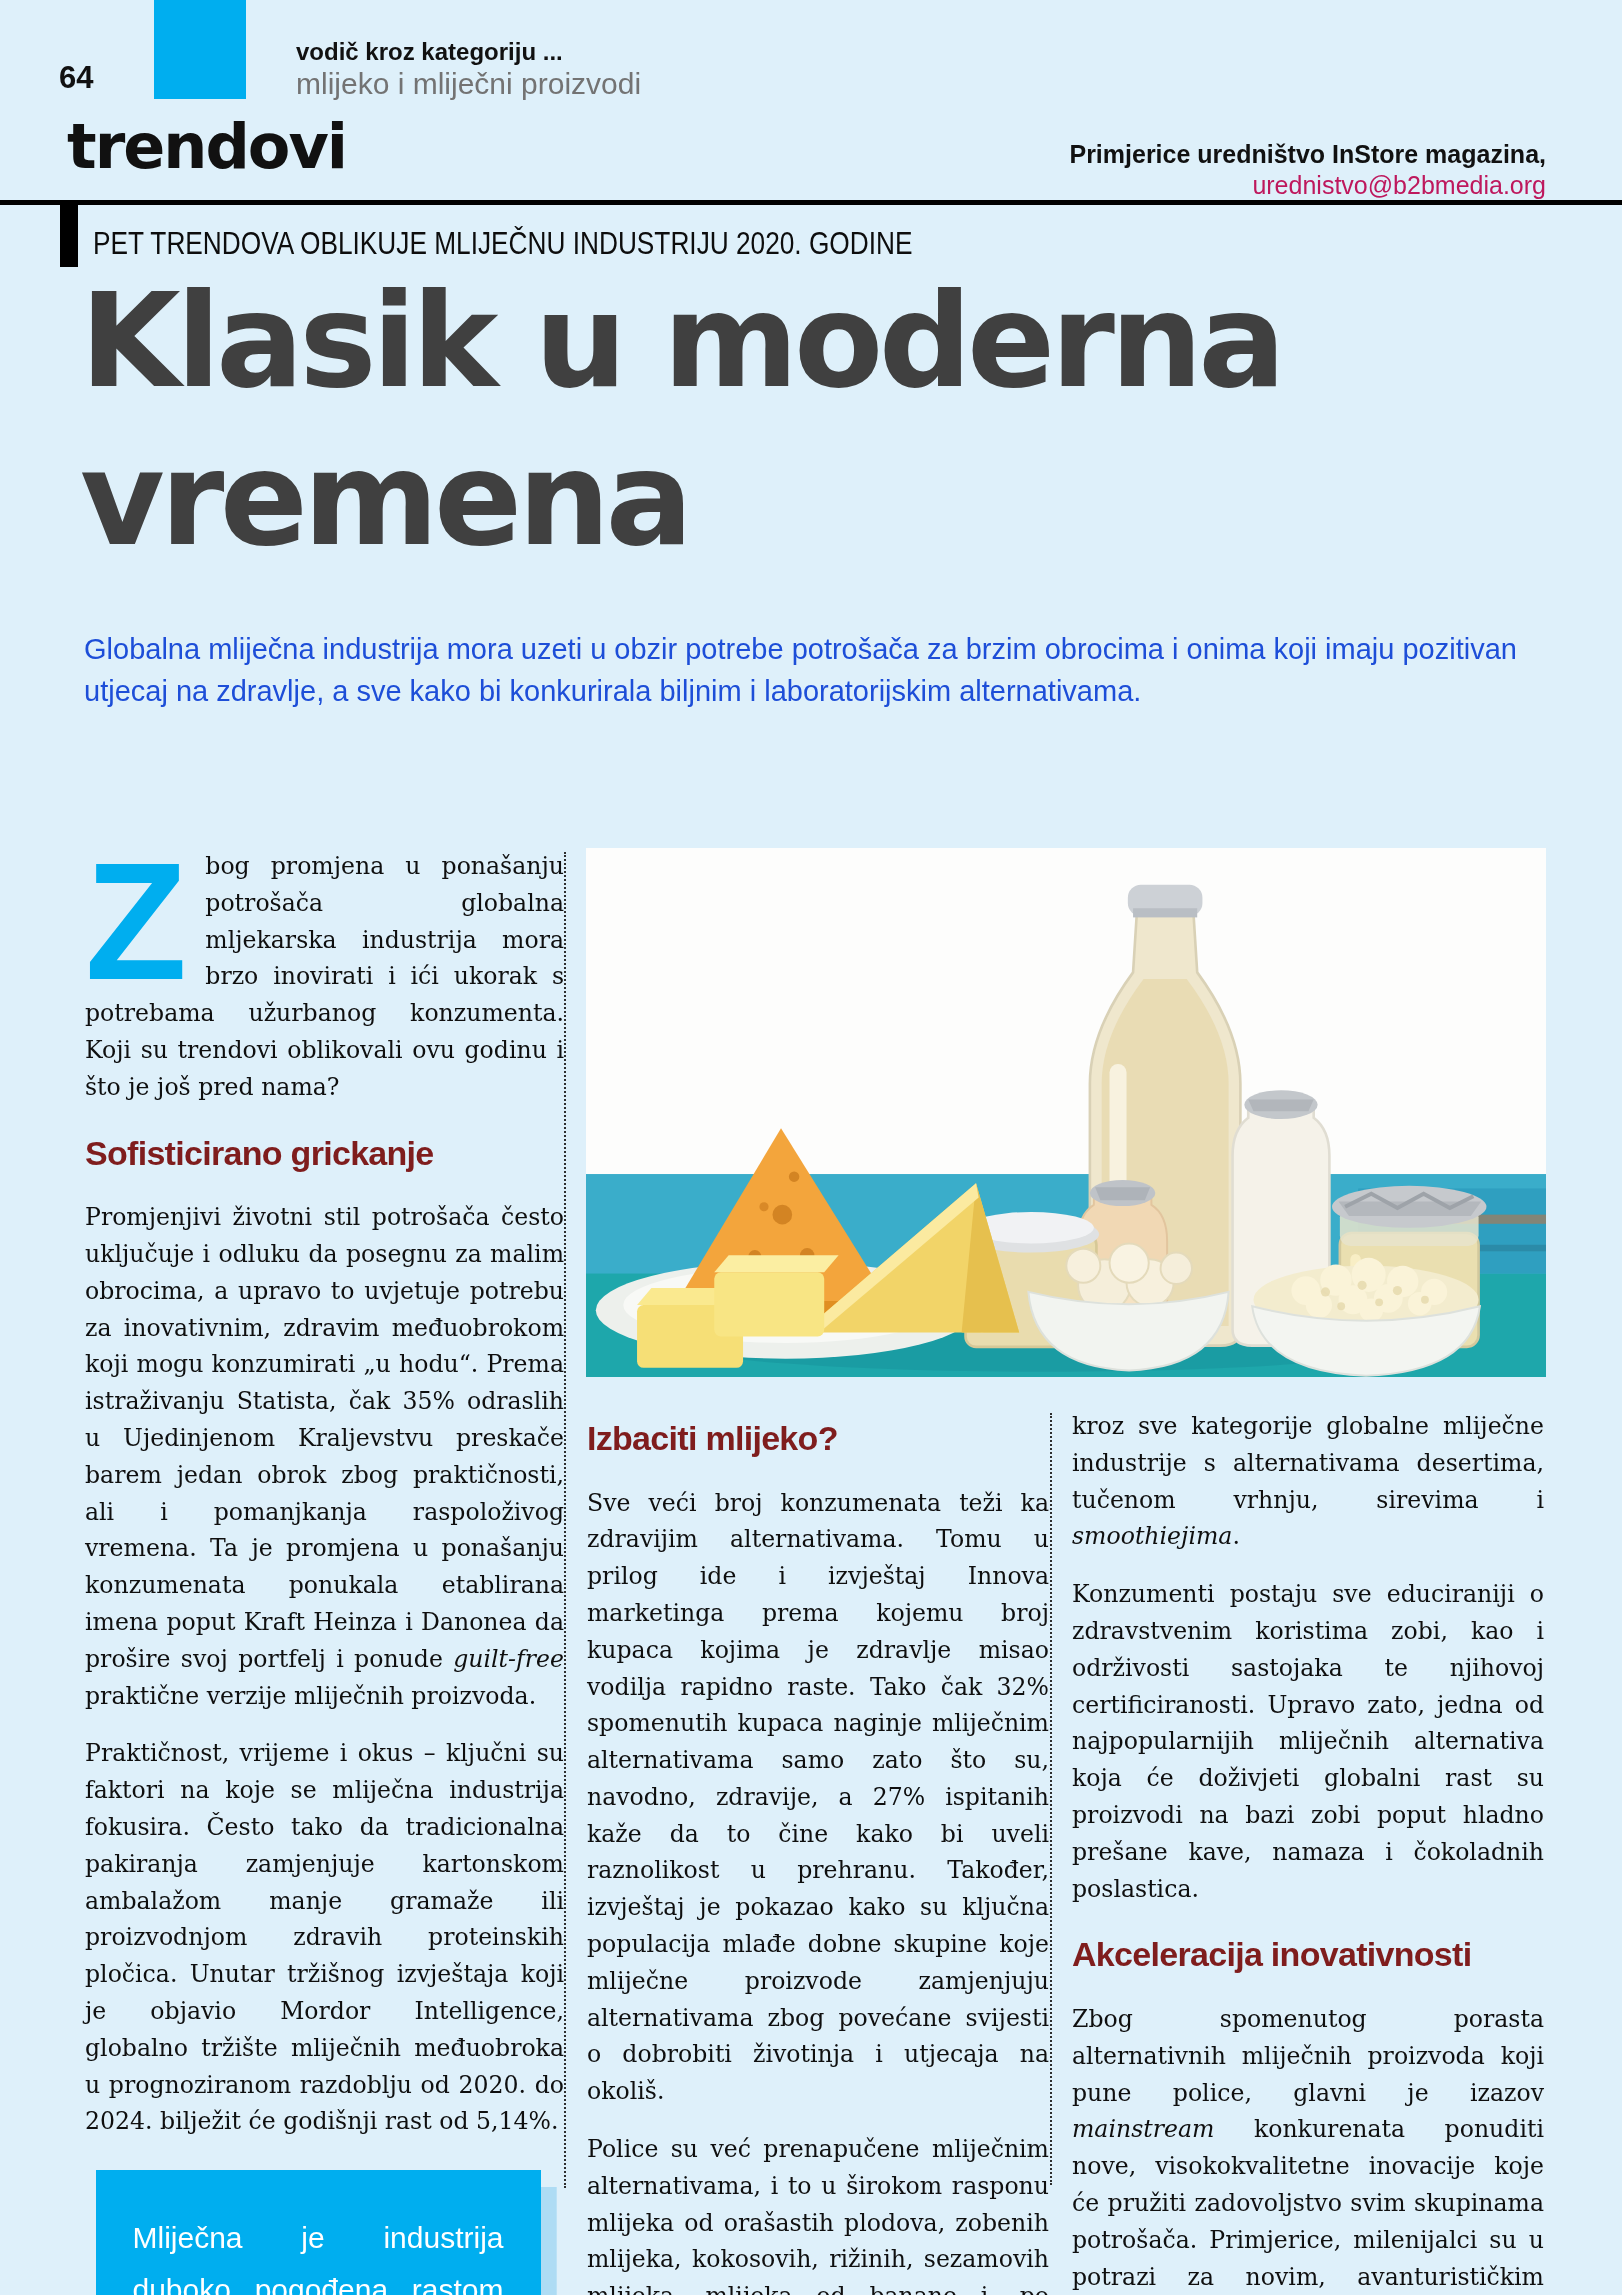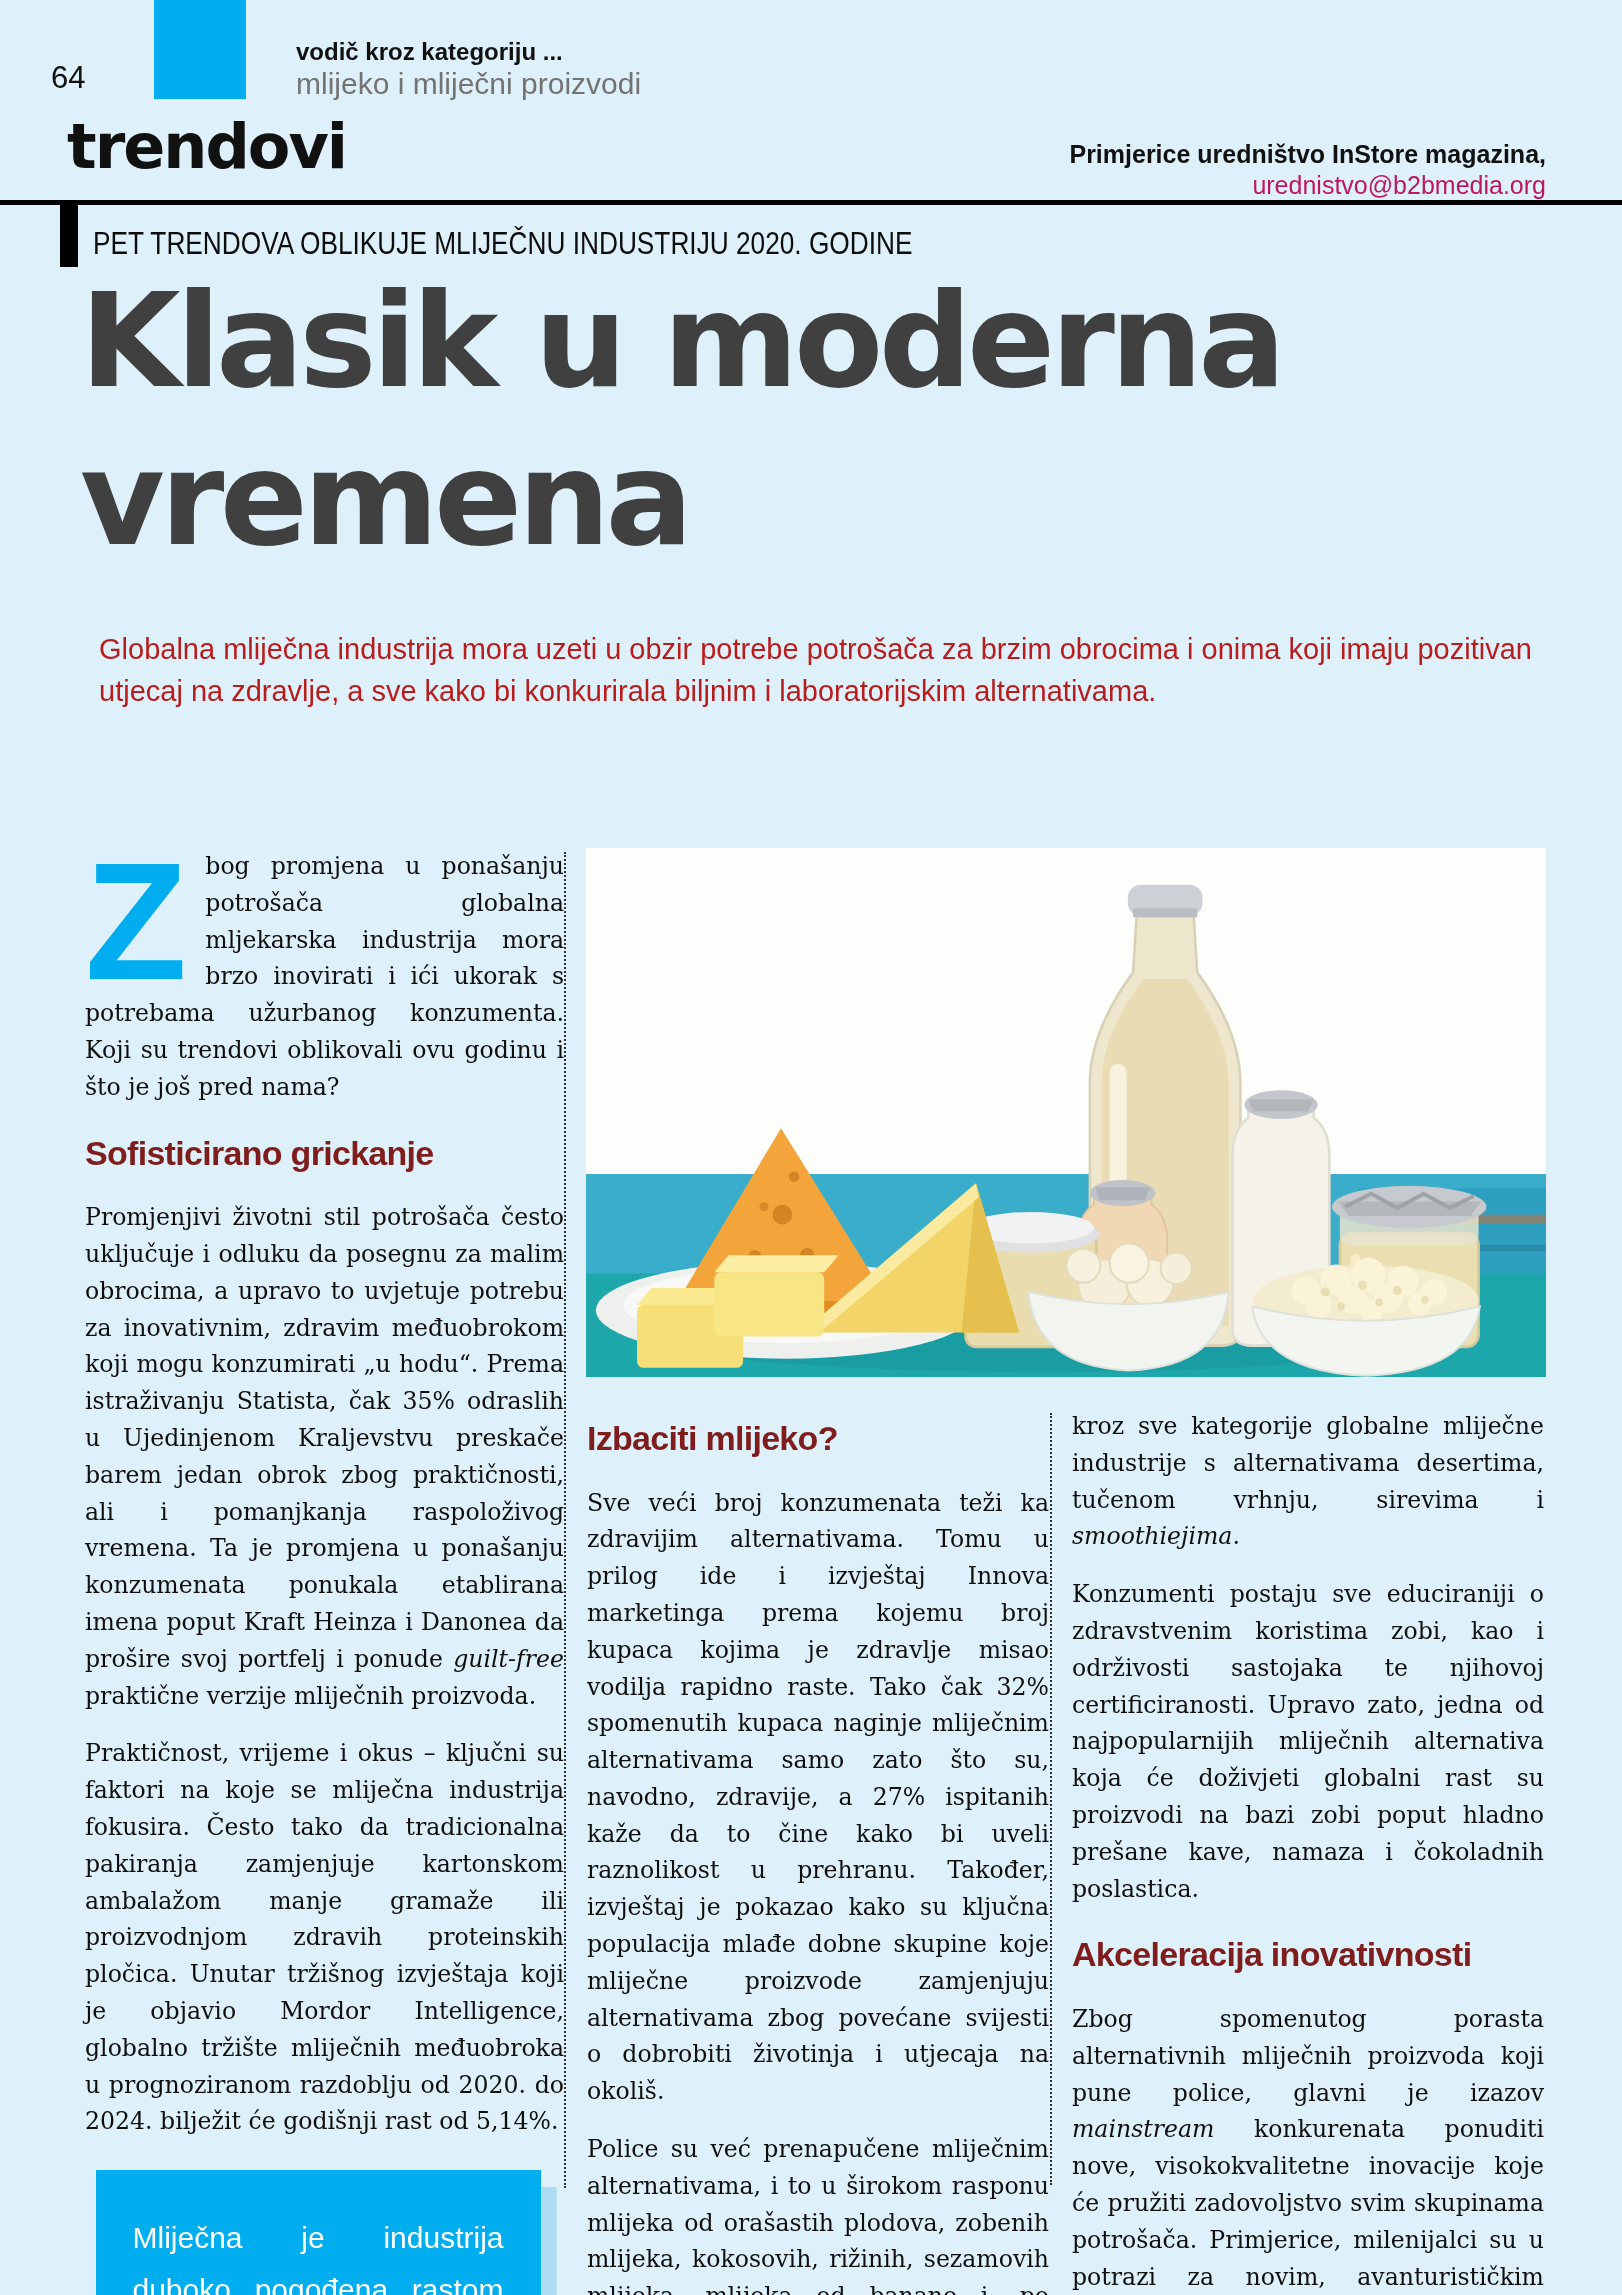--- a/index.html
+++ b/index.html
@@ -3,40 +3,40 @@
 <meta charset="utf-8">
 <style>
   * { margin:0; padding:0; box-sizing:border-box; }
   html,body { background:#c9dbe8; }
   .page {
     position:relative; width:1623px; height:2295px;
     background:#def0fa; overflow:hidden;
     font-family:"Liberation Sans", sans-serif; color:#111;
   }
   
-  .pagenum { position:absolute; left:51px; top:60px; font-size:31px; font-weight:normal; }
+  .pagenum { position:absolute; left:59px; top:60px; font-size:31px; font-weight:bold; }
   .blue-square { position:absolute; left:154px; top:0; width:92px; height:99px; background:#00aeef; }
   .cat-guide { position:absolute; left:276px; top:38px; line-height:1.18;margin-left:20px; }
   .cat-guide .b { font-weight:bold; font-size:24px; }
   .cat-guide .l { font-size:30px; color:#737373; }
   .section-title { position:absolute; left:56px; top:110px; font-family:"DejaVu Sans",sans-serif;
     font-weight:bold; font-size:62px; letter-spacing:-2px;margin-left:11px; }
   .credits { position:absolute; right:77px; top:139px; text-align:right; line-height:1.22; }
   .credits .b { font-weight:bold; font-size:25px; }
   .credits .l { font-size:25px; color:#be185d; }
   
   .rule { position:absolute; left:0; top:200px; width:1623px; height:4.6px; background:#000; }
   .kicker-bar { position:absolute; left:60px; top:200px; width:17.7px; height:67px; background:#000; }
   .kicker { position:absolute; left:93px; top:225px; font-size:32px; color:#0d0d0d;
     white-space:nowrap; transform:scaleX(.82); transform-origin:left top; }
   
   .headline { position:absolute; left:80px; top:262px; font-family:"DejaVu Sans",sans-serif;
     font-weight:bold; font-size:130px; line-height:158px; letter-spacing:-4.6px; color:#404040; }
-  .lead { position:absolute; left:99px; top:629px; width:1459px;
-    font-size:29px; line-height:1.44; color:#b91c1c; }
+  .lead { position:absolute; left:84px; top:629px; width:1459px;
+    font-size:29px; line-height:1.44; color:#1d4ed8; }
   
   .col { position:absolute; font-family:"DejaVu Serif", serif; font-size:23.6px;
     line-height:1.56; color:#0f0f0f; text-align:justify; }
   #col1 { left:85px; top:848px; width:479px; }
   #col2 { left:587px; top:1408px; width:462px; }
   #col3 { left:1072px; top:1408px; width:472px; }
   .col p { margin-bottom:21px; }
   .col h2 { font-family:"Liberation Sans",sans-serif; font-weight:bold;
     font-size:34px; letter-spacing:-0.7px; color:#7f1d1d; text-align:left;
     margin:3.9px 0 19.6px; }

